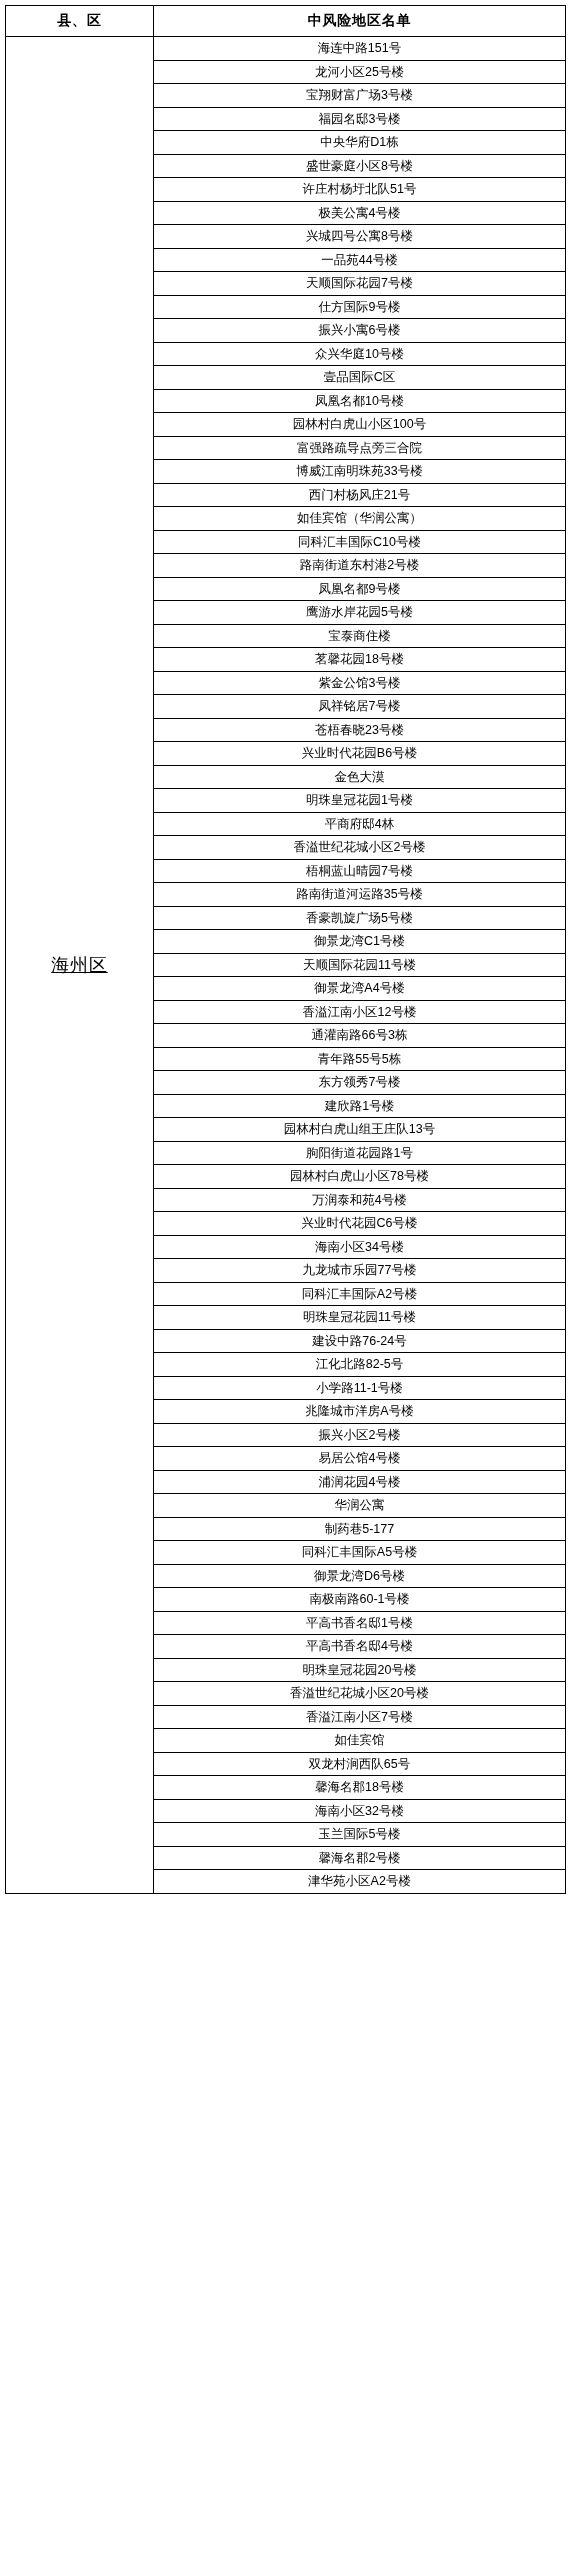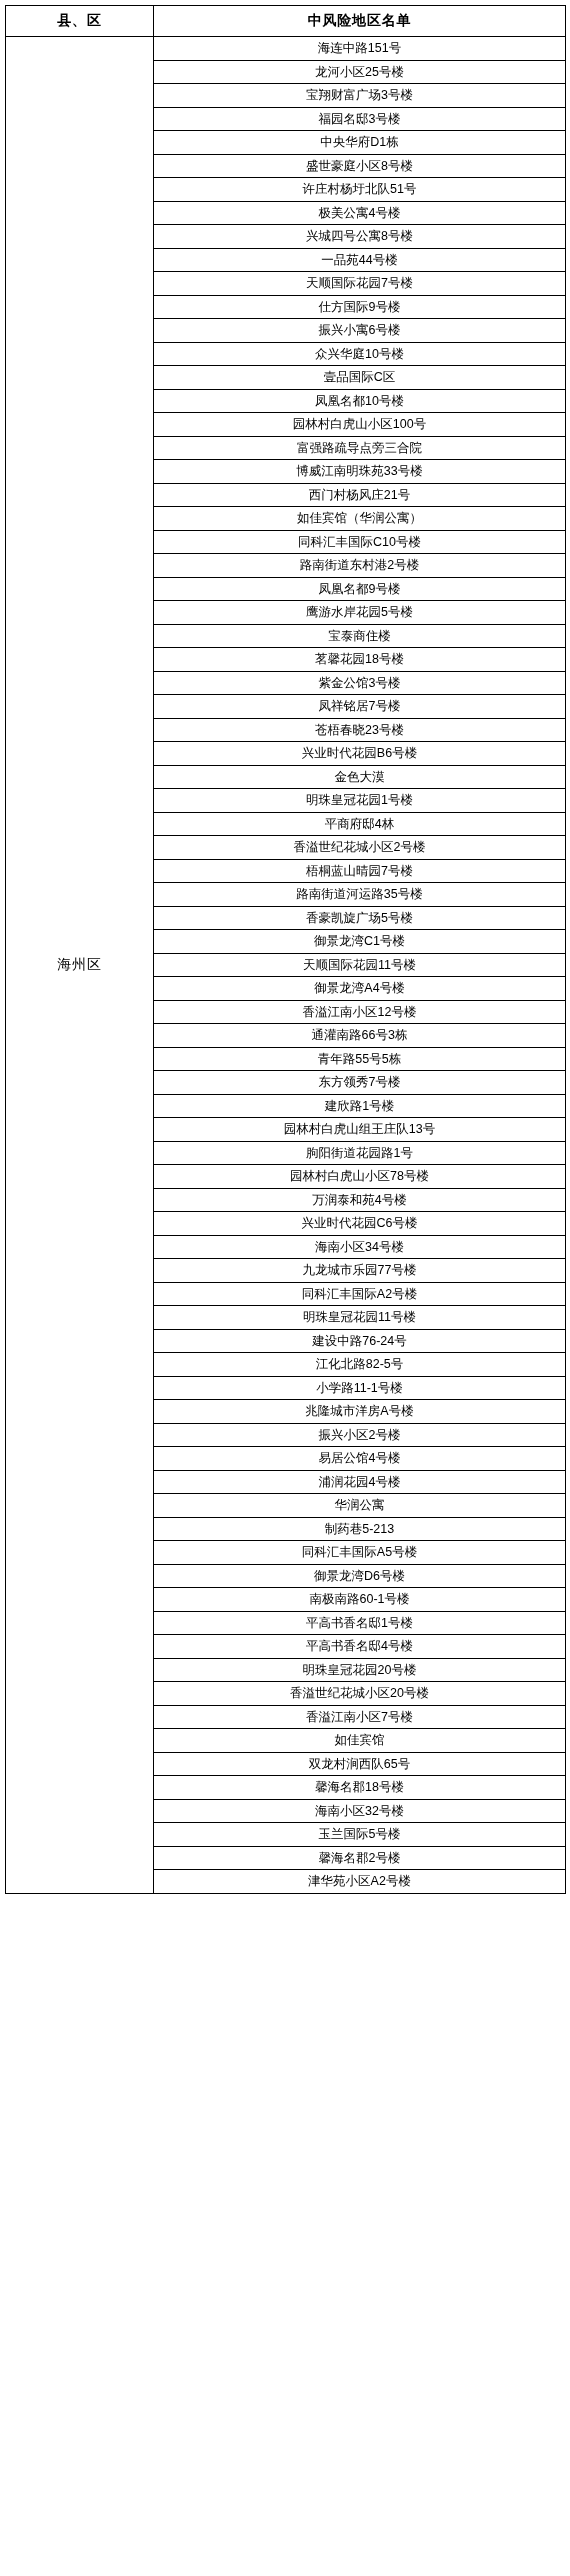--- a/index.html
+++ b/index.html
@@ -34,23 +34,24 @@
     height: 30px;
     font-size: 14px;
     font-weight: bold;
     letter-spacing: 0.8px;
   }
   th.col-head-district {
     width: 147px;
   }
   td.district-cell {
     width: 147px;
-    font-size: 14px;
+    font-size: 18px;
     font-weight: normal;
     letter-spacing: 0.8px;
+    text-decoration: underline;
   }
   td.area-cell {
     height: 22.5px;
     font-size: 12.5px;
     line-height: 22.5px;
     white-space: nowrap;
     overflow: hidden;
   }
 </style>
 </head>
@@ -249,21 +250,21 @@
         <tr>
           <td class="area-cell">易居公馆4号楼</td>
         </tr>
         <tr>
           <td class="area-cell">浦润花园4号楼</td>
         </tr>
         <tr>
           <td class="area-cell">华润公寓</td>
         </tr>
         <tr>
-          <td class="area-cell">制药巷5-213</td>
+          <td class="area-cell">制药巷5-177</td>
         </tr>
         <tr>
           <td class="area-cell">同科汇丰国际A5号楼</td>
         </tr>
         <tr>
           <td class="area-cell">御景龙湾D6号楼</td>
         </tr>
         <tr>
           <td class="area-cell">南极南路60-1号楼</td>
         </tr>

